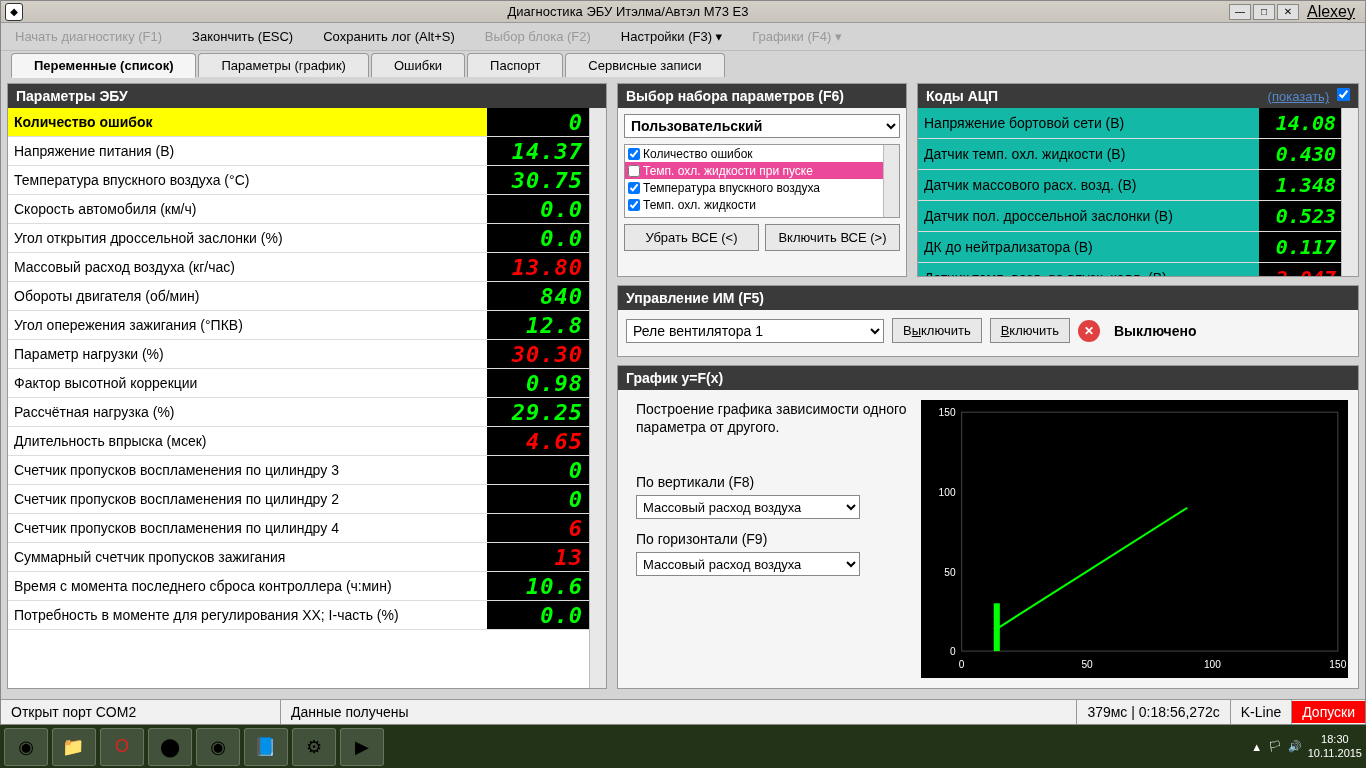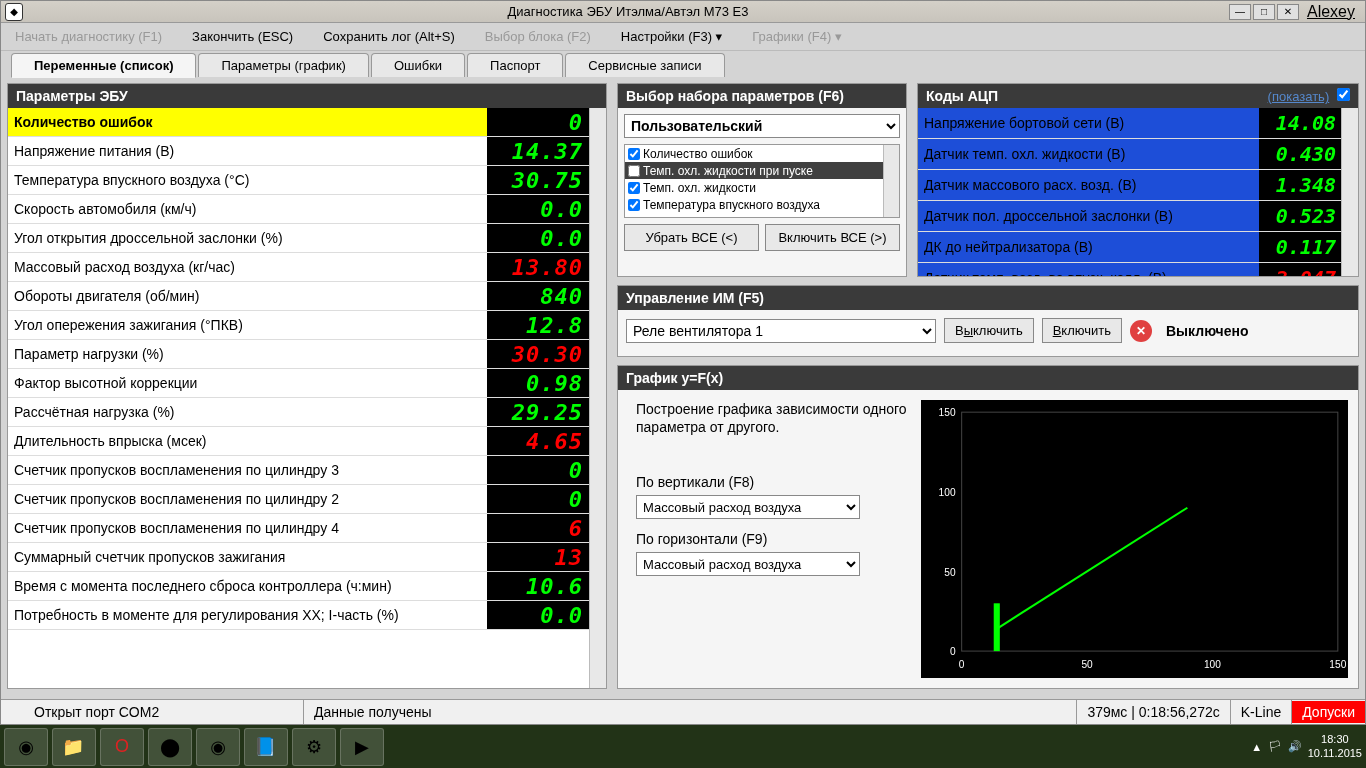--- a/index.html
+++ b/index.html
@@ -30,32 +30,32 @@
 .param-value { width: 102px; background: #000; color: #00ff00; font-family: 'Digital', monospace; font-size: 22px; font-style: italic; font-weight: bold; text-align: right; padding: 0 6px; display: flex; align-items: center; justify-content: flex-end; letter-spacing: 1px; }
 .param-value.red { color: #ff0000; }
 .param-value.green { color: #00ff00; }
 .scrollbar-v { width: 17px; background: #e8e8e8; border-left: 1px solid #bbb; }
 .sel-panel { width: 290px; }
 .sel-body { padding: 6px; display: flex; flex-direction: column; gap: 6px; flex: 1; }
 .sel-combo { width: 100%; height: 24px; font-size: 14px; font-weight: bold; padding: 2px; }
 .sel-list { border: 1px solid #999; background: #fff; height: 74px; overflow: hidden; position: relative; }
 .sel-item { display: flex; align-items: center; font-size: 12px; padding: 1px 3px; gap: 3px; height: 17px; }
 .sel-item input { width: 12px; height: 12px; }
-.sel-item.selected { background: #404040; color: #fff; }
+.sel-item.selected { background: #ec4899; color: #fff; }
 .sel-btns { display: flex; gap: 6px; }
 .sel-btns button { flex: 1; padding: 5px; font-size: 13px; cursor: pointer; }
 .adc-panel { flex: 1; }
-.adc-body { flex: 1; overflow: hidden; background: #1d4ed8; }
+.adc-body { flex: 1; overflow: hidden; background: #14b8a6; }
 .adc-row { display: flex; height: 31px; border-bottom: 1px solid #ddd; }
 .adc-label { flex: 1; font-size: 14px; padding: 6px; display: flex; align-items: center; }
 .adc-value { width: 82px; background: #000; color: #00ff00; font-family: monospace; font-size: 20px; font-style: italic; font-weight: bold; text-align: right; padding: 0 5px; display: flex; align-items: center; justify-content: flex-end; }
 .adc-value.red { color: #ff0000; }
 .im-panel { height: 72px; }
 .im-body { padding: 8px; display: flex; align-items: center; gap: 8px; }
-.im-body select { width: 310px; height: 24px; font-size: 14px; padding: 2px; }
+.im-body select { width: 258px; height: 24px; font-size: 14px; padding: 2px; }
 .im-body button { padding: 4px 10px; font-size: 13px; cursor: pointer; }
 .im-close { width: 22px; height: 22px; background: #e04040; color: #fff; border-radius: 11px; display: flex; align-items: center; justify-content: center; font-weight: bold; cursor: pointer; font-size: 12px; }
 .im-status { font-weight: bold; font-size: 14px; margin-left: 6px; }
 .graph-panel { flex: 1; }
 .graph-body { display: flex; flex: 1; padding: 10px; gap: 10px; margin-left: 8px; }
 .graph-controls { width: 275px; font-size: 14px; display: flex; flex-direction: column; }
 .graph-controls .desc { margin-bottom: 25px; line-height: 1.35; }
 .graph-controls label { display: block; margin-bottom: 5px; margin-top: 12px; }
 .graph-controls select { width: 224px; height: 24px; font-size: 13px; padding: 2px; }
 .graph-area { flex: 1; background: #000; position: relative; }
@@ -202,25 +202,25 @@
                   <div class="sel-item">
                     <input type="checkbox" checked="" style="">
                     <span>Количество ошибок</span>
                   </div>
                   <div class="sel-item selected">
                     <input type="checkbox" style="">
                     <span>Темп. охл. жидкости при пуске</span>
                   </div>
                   <div class="sel-item">
                     <input type="checkbox" checked="" style="">
-                    <span>Темп. охл. жидкости</span>
+                    <span>Температура впускного воздуха</span>
                   </div>
                   <div class="sel-item">
                     <input type="checkbox" checked="" style="">
-                    <span>Температура впускного воздуха</span>
+                    <span>Темп. охл. жидкости</span>
                   </div>
                 </div>
               <div class="scrollbar-v" style="width:16px;"></div>
             </div>
             <div class="sel-btns">
               <button>Убрать ВСЕ (&lt;)</button>
               <button>Включить ВСЕ (&gt;)</button>
             </div>
           </div>
         </div>
@@ -298,21 +298,21 @@
                 <line x1="74.53333333333333" y1="223.06666666666666" x2="262" y2="104" stroke="#00ff00" stroke-width="2"></line>
                 <rect x="71.53333333333333" y="198" width="6" height="47" fill="#00ff00"></rect>
               </svg>
           </div>
         </div>
       </div>
     </div>
   </div>
 
   <div class="statusbar">
-    <div class="sb-cell" style="width:280px;margin-left:23px;">Открыт порт COM2</div>
+    <div class="sb-cell" style="width:280px;">Открыт порт COM2</div>
     <div class="sb-cell" style="flex:1;">Данные получены</div>
     <div class="sb-cell">379мс | 0:18:56,272с</div>
     <div class="sb-cell">K-Line</div>
     <div class="sb-red">Допуски</div>
   </div>
 </div>
 
 <div class="taskbar">
   <div class="tb-icon">◉</div>
   <div class="tb-icon">📁</div>

